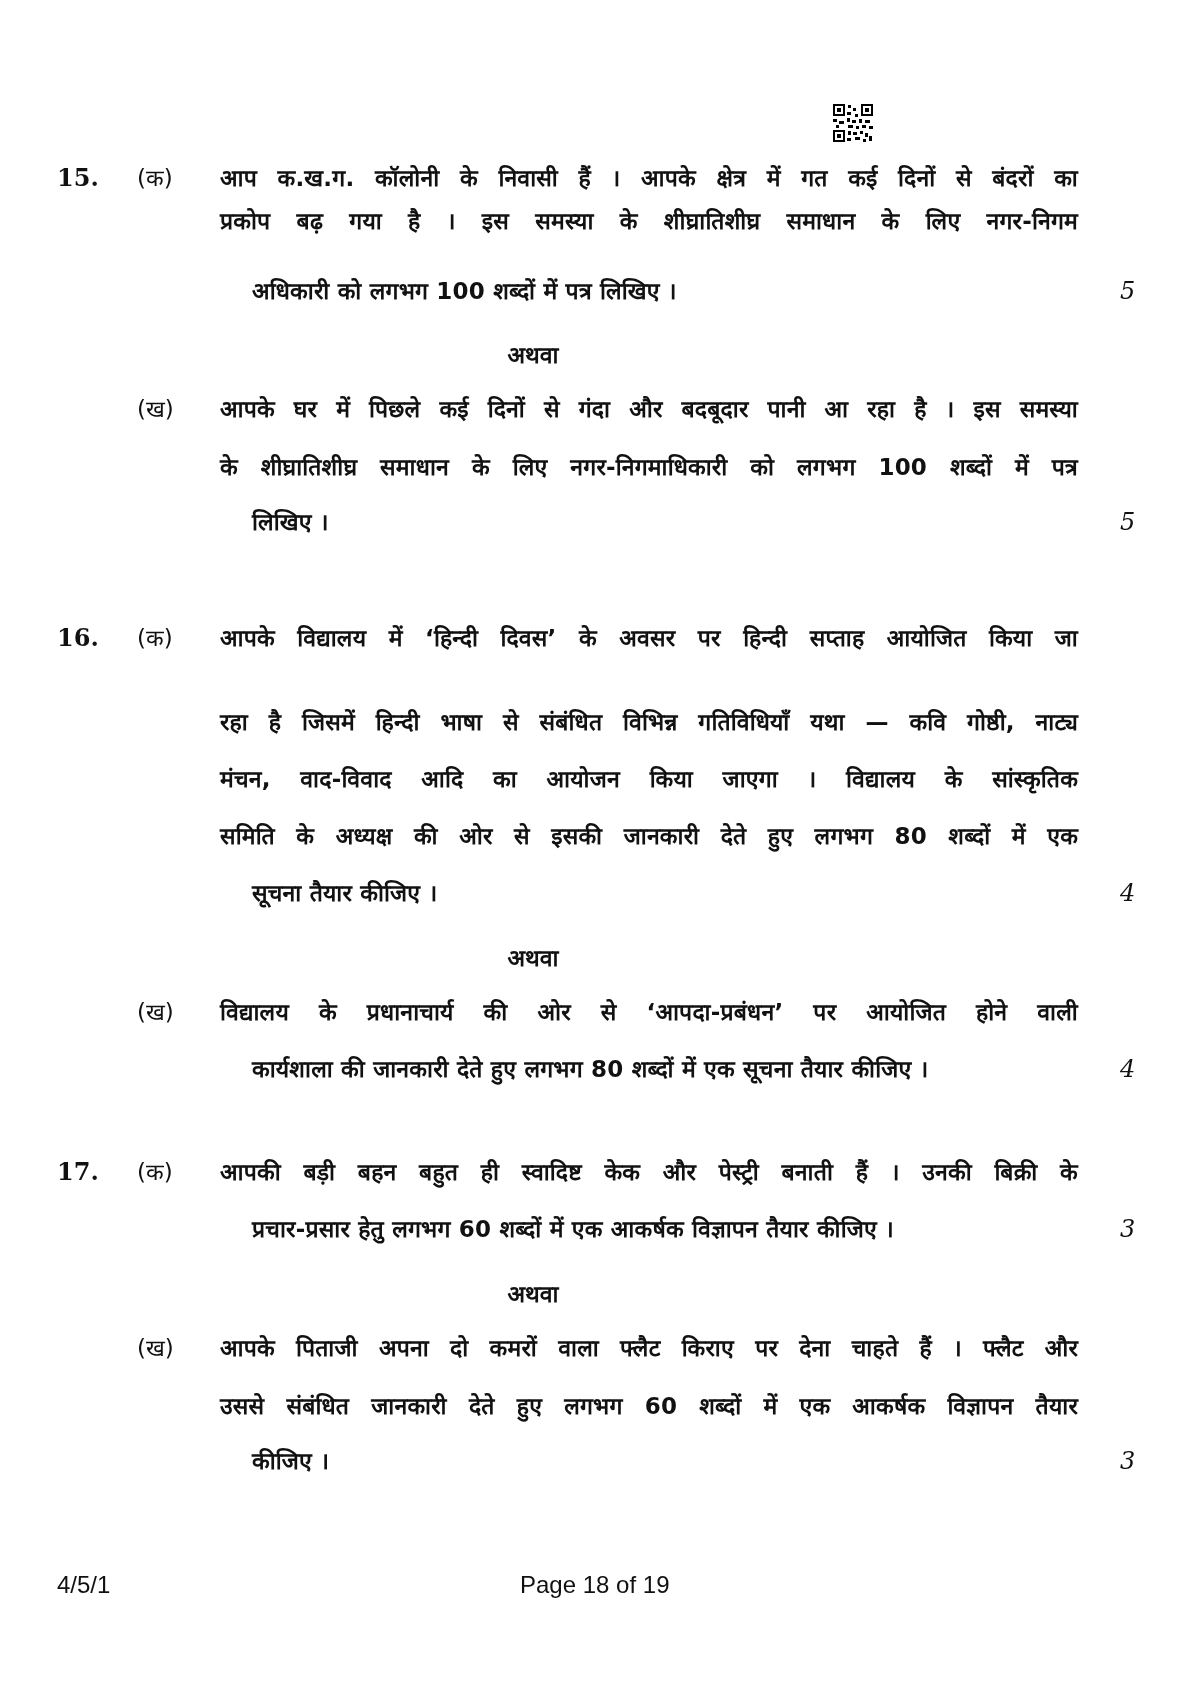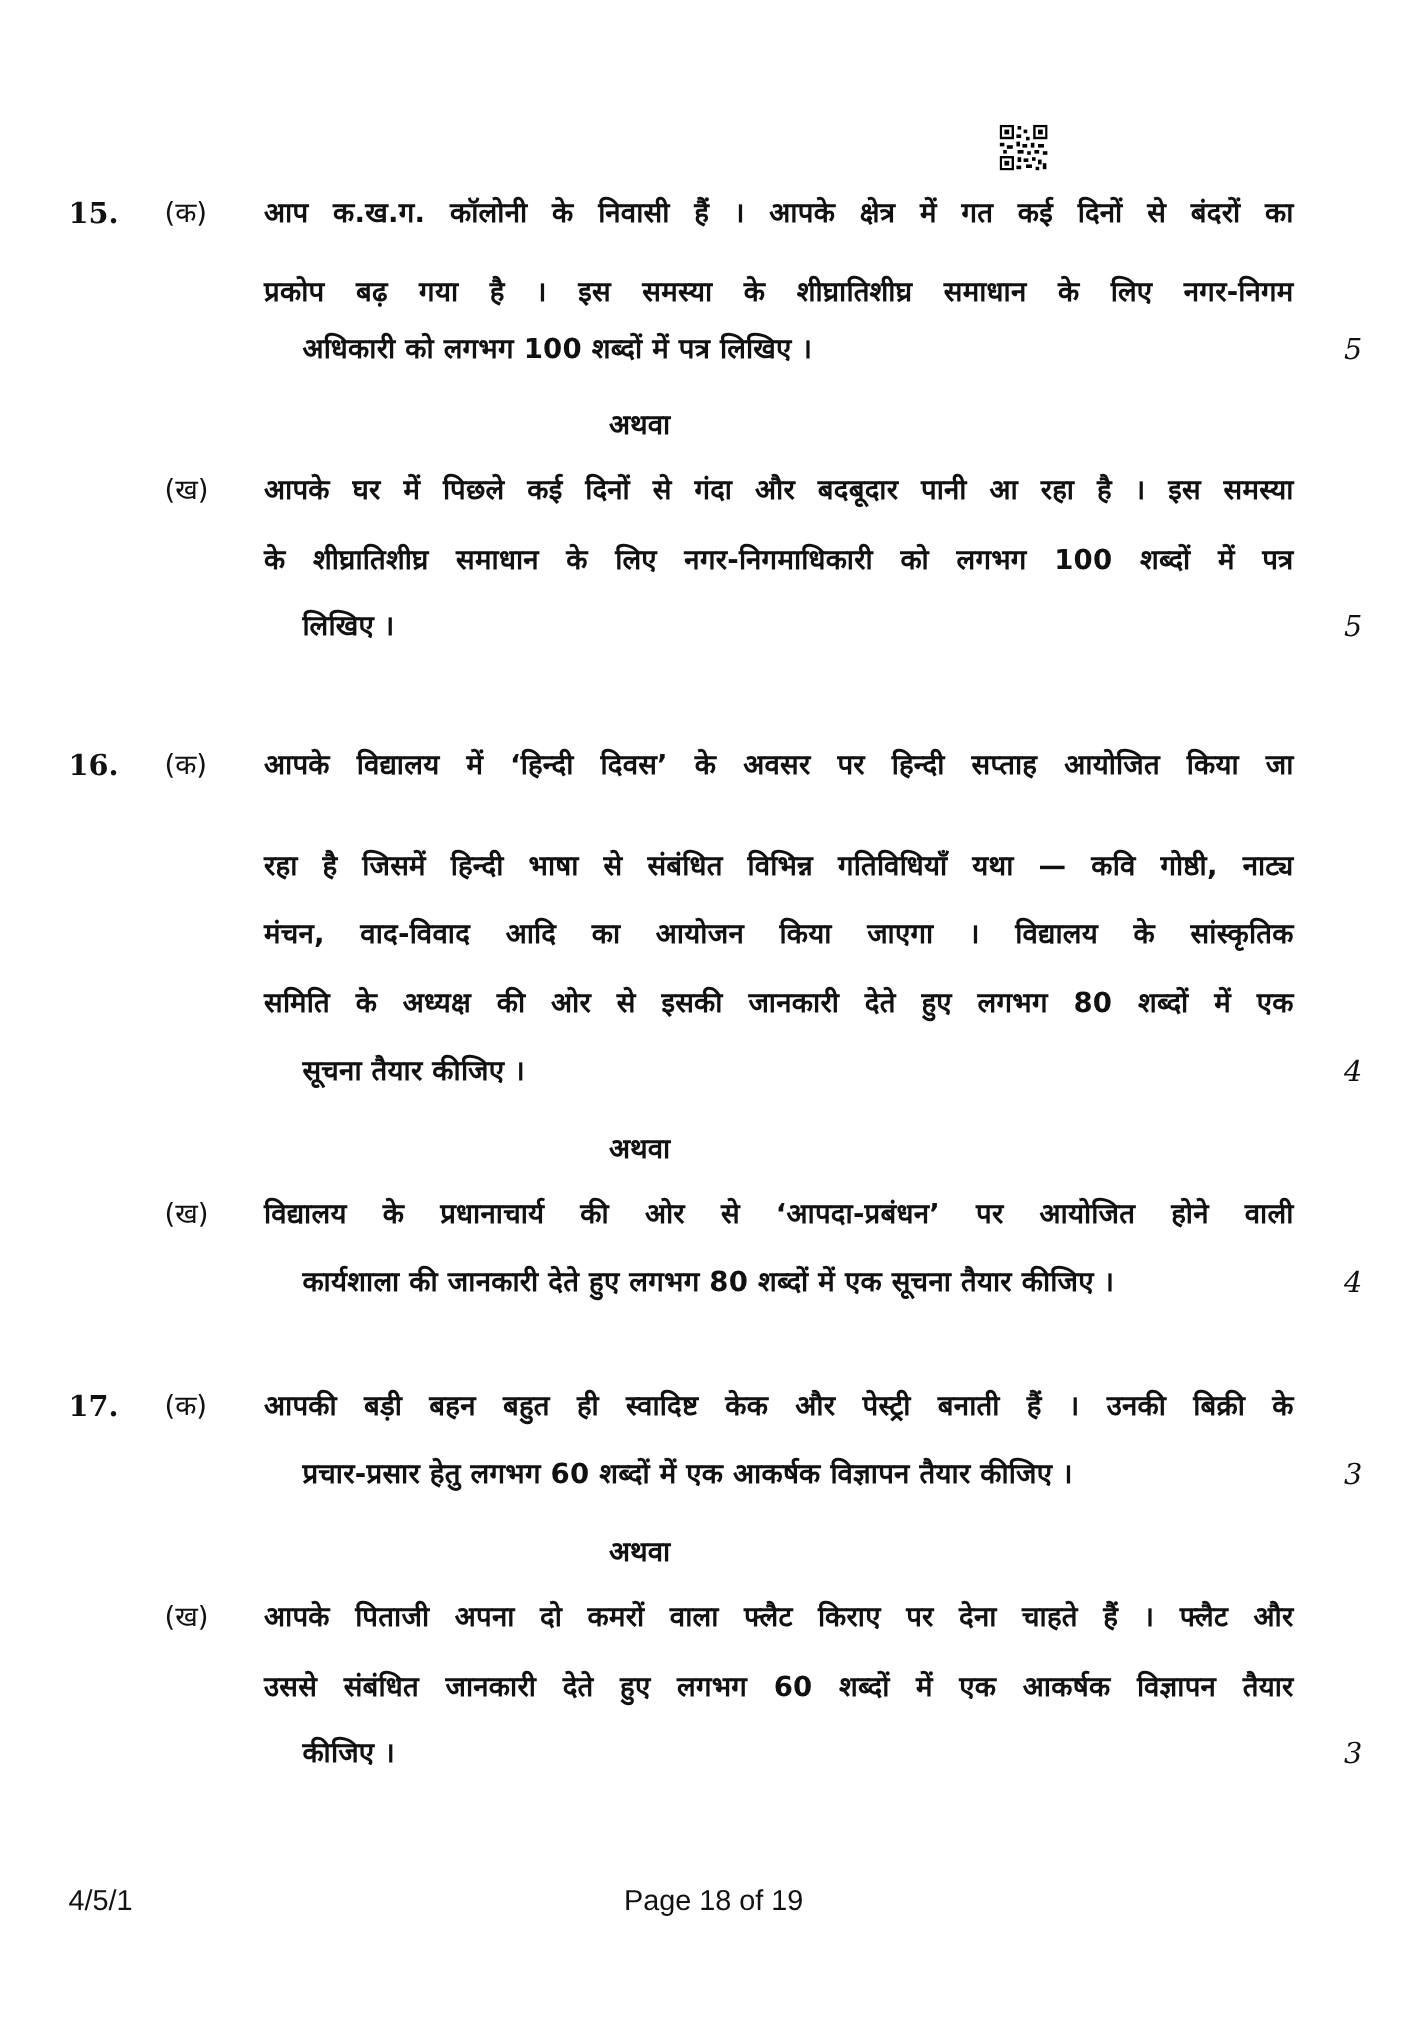--- a/index.html
+++ b/index.html
@@ -126,21 +126,21 @@
     <rect x="36" y="32" width="3" height="5" fill="#000"></rect>
   </svg>
 </div>
 
 <div>
   <div class="row" style="top:158px;">
     <span class="qno">15.</span>
     <span class="opt">(क)</span>
     <span class="line">आप क.ख.ग. कॉलोनी के निवासी हैं । आपके क्षेत्र में गत कई दिनों से बंदरों का</span>
   </div>
-  <div class="row" style="top:224px;">
+  <div class="row" style="top:201px;">
     <span class="line">प्रकोप बढ़ गया है । इस समस्या के शीघ्रातिशीघ्र समाधान के लिए नगर-निगम</span>
   </div>
   <div class="row" style="top:271px;">
     <span class="line last">अधिकारी को लगभग 100 शब्दों में पत्र लिखिए ।</span>
     <span class="marks">5</span>
   </div>
 
   <div class="or" style="top:335px;">अथवा</div>
 
   <div class="row" style="top:389px;">

